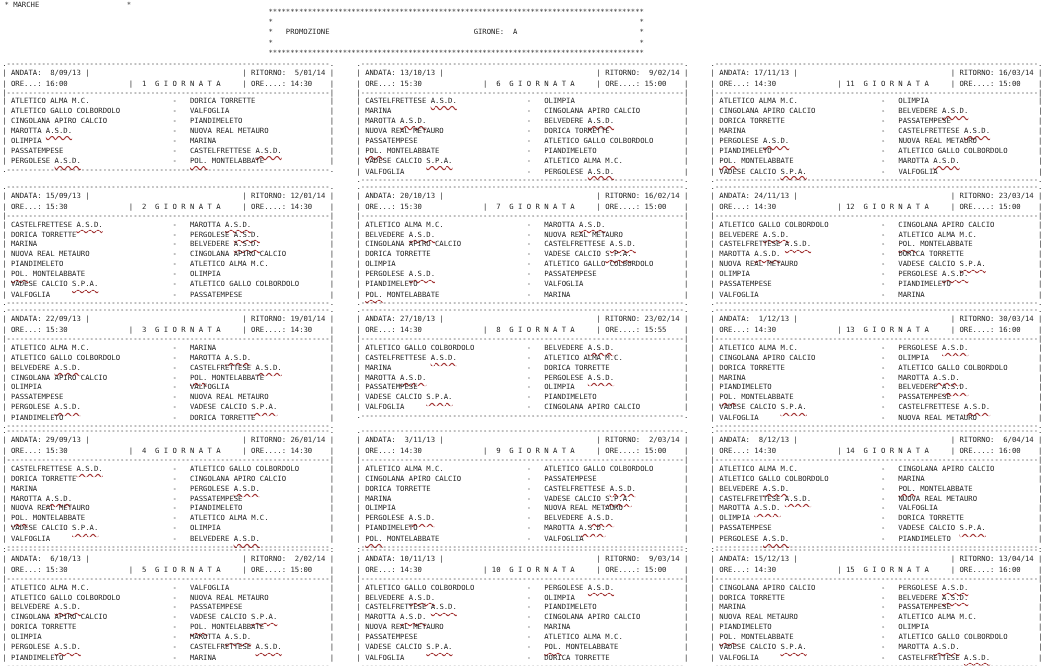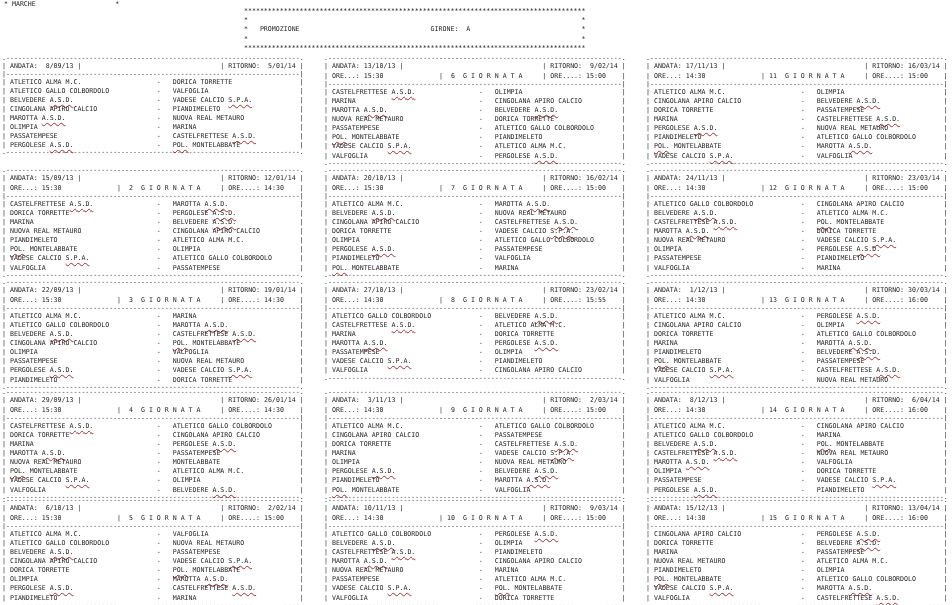--- a/index.html
+++ b/index.html
@@ -39,24 +39,24 @@
     <div class="ln">**************************************************************************************</div>
     <div class="ln">*                                                                                    *</div>
     <div class="ln">*   PROMOZIONE                                 GIRONE:  A                            *</div>
     <div class="ln">*                                                                                    *</div>
     <div class="ln">**************************************************************************************</div>
   </div>
 <div id="grid">
     <div class="block" style="left: 2px; top: 56px;">
       <div class="ln b">.--------------------------------------------------------------------------.</div>
       <div class="ln h">| ANDATA:  8/09/13 |                                   | RITORNO:  5/01/14 |</div>
+      <div class="ln h">| ORE...: 16:00              |  1  G I O R N A T A     | ORE....: 14:30    |</div>
       <div class="ln s">|--------------------------------------------------------------------------|</div>
       <div class="ln m">| ATLETICO ALMA M.C.                   -   DORICA TORRETTE                 |</div>
       <div class="ln m">| ATLETICO GALLO COLBORDOLO            -   VALFOGLIA                       |</div>
-      <div class="ln m">| BELVEDERE <span class="sp">A.S.D.</span>                     -   VADESE CALCIO <span class="sp">S.P.A.</span>            |</div>
       <div class="ln m">| CINGOLANA APIRO CALCIO               -   PIANDIMELETO                    |</div>
       <div class="ln m">| MAROTTA <span class="sp">A.S.D.</span>                       -   NUOVA REAL METAURO              |</div>
       <div class="ln m">| OLIMPIA                              -   MARINA                          |</div>
       <div class="ln m">| PASSATEMPESE                         -   CASTELFRETTESE <span class="sp">A.S.D.</span>           |</div>
       <div class="ln m">| PERGOLESE <span class="sp">A.S.D.</span>                     -   <span class="sp">POL.</span> MONTELABBATE               |</div>
       <div class="ln b">.--------------------------------------------------------------------------.</div>
     </div>
     <div class="block" style="left: 2px; top: 168px;">
       <div class="ln b">.--------------------------------------------------------------------------.</div>
       <div class="ln h">| ANDATA: 15/09/13 |                                   | RITORNO: 12/01/14 |</div>
@@ -89,21 +89,21 @@
     </div>
     <div class="block" style="left: 2px; top: 390px;">
       <div class="ln b">.--------------------------------------------------------------------------.</div>
       <div class="ln h">| ANDATA: 29/09/13 |                                   | RITORNO: 26/01/14 |</div>
       <div class="ln h">| ORE...: 15:30              |  4  G I O R N A T A     | ORE....: 14:30    |</div>
       <div class="ln s">|--------------------------------------------------------------------------|</div>
       <div class="ln m">| CASTELFRETTESE <span class="sp">A.S.D.</span>                -   ATLETICO GALLO COLBORDOLO       |</div>
       <div class="ln m">| DORICA TORRETTE                      -   CINGOLANA APIRO CALCIO          |</div>
       <div class="ln m">| MARINA                               -   PERGOLESE <span class="sp">A.S.D.</span>                |</div>
       <div class="ln m">| MAROTTA <span class="sp">A.S.D.</span>                       -   PASSATEMPESE                    |</div>
-      <div class="ln m">| NUOVA REAL METAURO                   -   MONTELABBATE                    |</div>
+      <div class="ln m">| NUOVA REAL METAURO                   -   PIANDIMELETO                    |</div>
       <div class="ln m">| <span class="sp">POL.</span> MONTELABBATE                    -   ATLETICO ALMA M.C.              |</div>
       <div class="ln m">| VADESE CALCIO <span class="sp">S.P.A.</span>                 -   OLIMPIA                         |</div>
       <div class="ln m">| VALFOGLIA                            -   BELVEDERE <span class="sp">A.S.D.</span>                |</div>
       <div class="ln b">.--------------------------------------------------------------------------.</div>
     </div>
     <div class="block" style="left: 2px; top: 498px;">
       <div class="ln b">.--------------------------------------------------------------------------.</div>
       <div class="ln h">| ANDATA:  6/10/13 |                                   | RITORNO:  2/02/14 |</div>
       <div class="ln h">| ORE...: 15:30              |  5  G I O R N A T A     | ORE....: 15:00    |</div>
       <div class="ln s">|--------------------------------------------------------------------------|</div>

